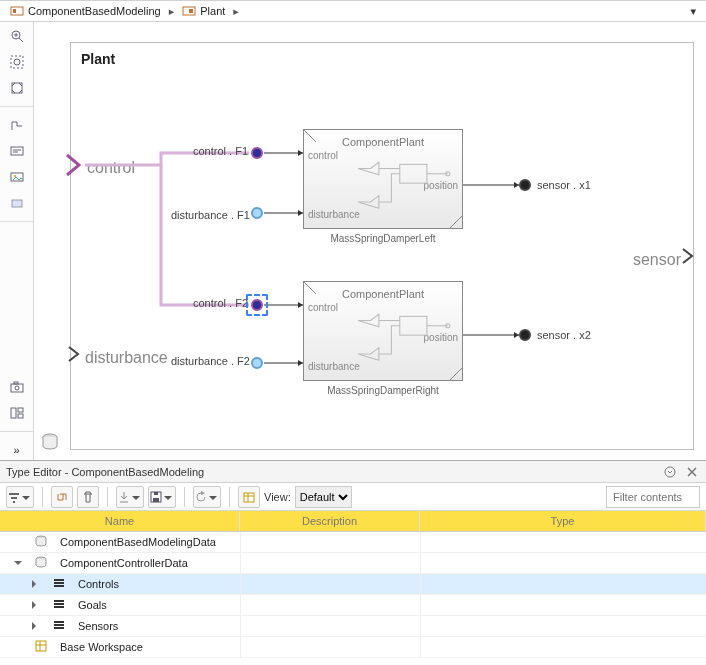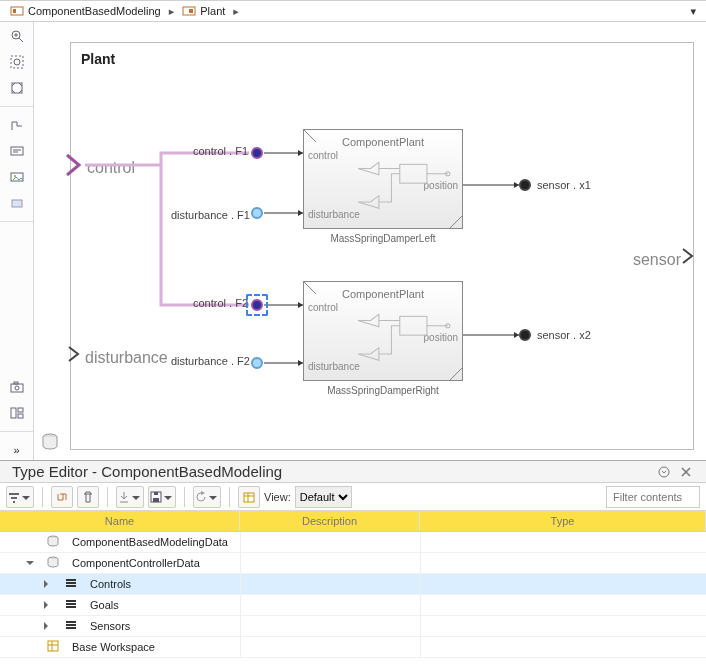--- a/index.html
+++ b/index.html
@@ -26,36 +26,36 @@
   .bus.d{background:#a8d8ff;border:2px solid #60a0d0}
   .bus.s{background:#222;border:2px solid #444}
   .select{position:absolute;width:22px;height:22px;border:2px dashed #3b82f6;border-radius:2px}
   .block{position:absolute;border:1px solid #888;background:linear-gradient(#fff,#e8e8e8);width:160px;height:100px}
   .block .bname{position:absolute;top:6px;width:100%;text-align:center;font-size:11px;color:#777}
   .block .pin{position:absolute;font-size:10px;color:#888}
   .block .inside{position:absolute;left:54px;top:26px;right:10px;bottom:14px}
   .blockLbl{position:absolute;font-size:10px;color:#666;width:160px;text-align:center}
   
   .panel{height:205px;border-top:1px solid #aaa;background:#fff;display:flex;flex-direction:column}
-  .panel .hdr{height:22px;background:#f4f4f4;border-bottom:1px solid #d0d0d0;display:flex;align-items:center;padding:0 12px;font-size:15px;color:#333}
+  .panel .hdr{height:22px;background:#f4f4f4;border-bottom:1px solid #d0d0d0;display:flex;align-items:center;padding:0 6px;font-size:11px;color:#333}
   .panel .hdr .spacer{flex:1}
   .panel .hdr .i{width:16px;height:16px;display:flex;align-items:center;justify-content:center;margin-left:6px}
   .tbar{height:28px;border-bottom:1px solid #d8d8d8;display:flex;align-items:center;padding:0 6px;gap:4px}
   .tbar .btn{min-width:22px;height:22px;border:1px solid #ccc;border-radius:2px;background:#f7f7f7;display:flex;align-items:center;justify-content:center}
   .tbar .btn.drop{padding-right:12px;position:relative}
   .tbar .btn.drop::after{content:"";position:absolute;right:3px;top:9px;border:4px solid transparent;border-top-color:#555}
   .tbar .sep{width:1px;height:20px;background:#d0d0d0;margin:0 4px}
   .tbar .lbl{color:#333}
   .tbar select{border:1px solid #ccc;height:22px;font-size:11px}
   .tbar .filter{margin-left:auto;border:1px solid #ccc;height:22px;padding:0 6px;font-size:11px;color:#888;width:94px}
   .gridhdr{display:grid;grid-template-columns:240px 180px 1fr;border-bottom:1px solid #d0d0d0;background:#fde047}
   .gridhdr div{padding:4px 0;text-align:center;color:#777;border-right:1px solid #e4e4e4;font-size:11px}
   .tree{overflow:auto}
   .row{display:grid;grid-template-columns:240px 180px 1fr;border-bottom:1px solid #f0f0f0}
-  .row .c1{display:flex;align-items:center;gap:12px;padding:2px 0 2px 14px}
+  .row .c1{display:flex;align-items:center;gap:12px;padding:2px 0 2px 2px}
   .row .c2,.row .c3{border-left:1px solid #eee}
   .row.sel{background:#dbeeff}
   .row .indent{display:inline-block}
   .tw{width:0;height:0;border:4px solid transparent;display:inline-block}
   .tw.right{border-left-color:#666}
   .tw.down{border-top-color:#666;transform:translateY(2px)}
 </style>
 </head>
 <body>
 

